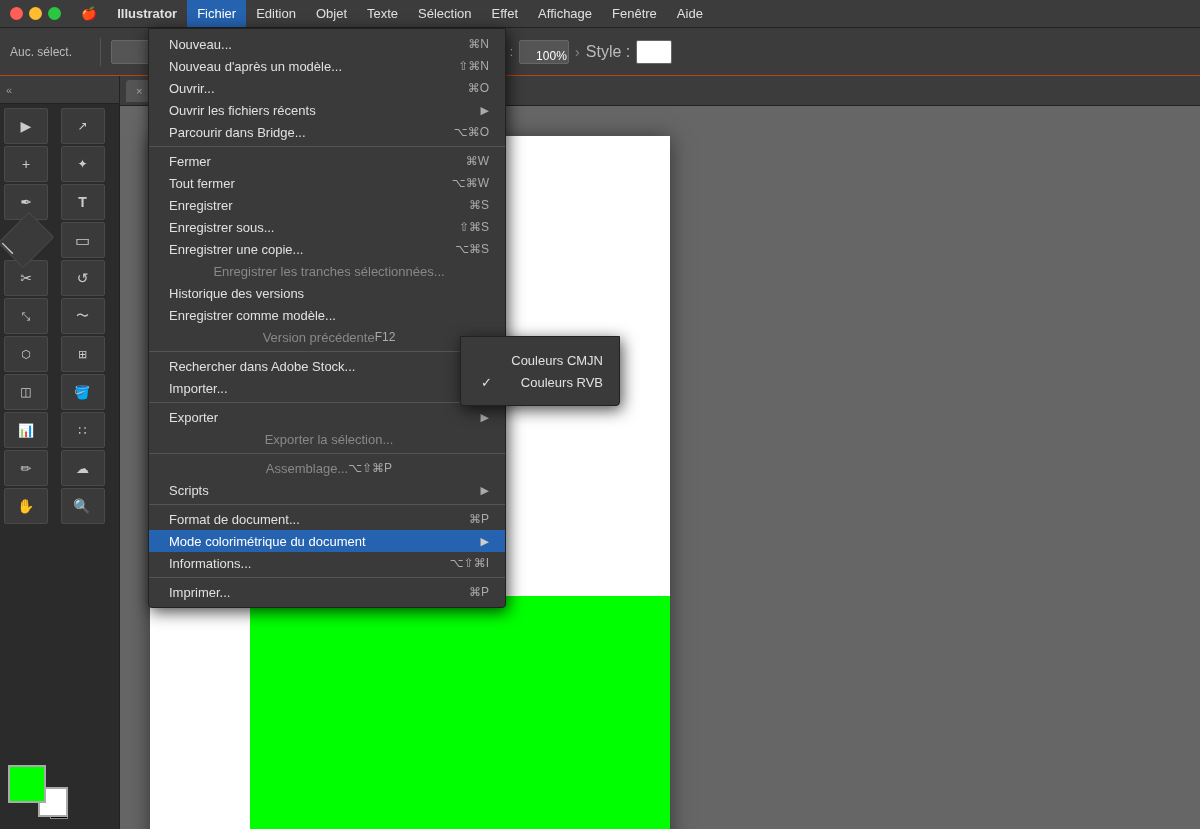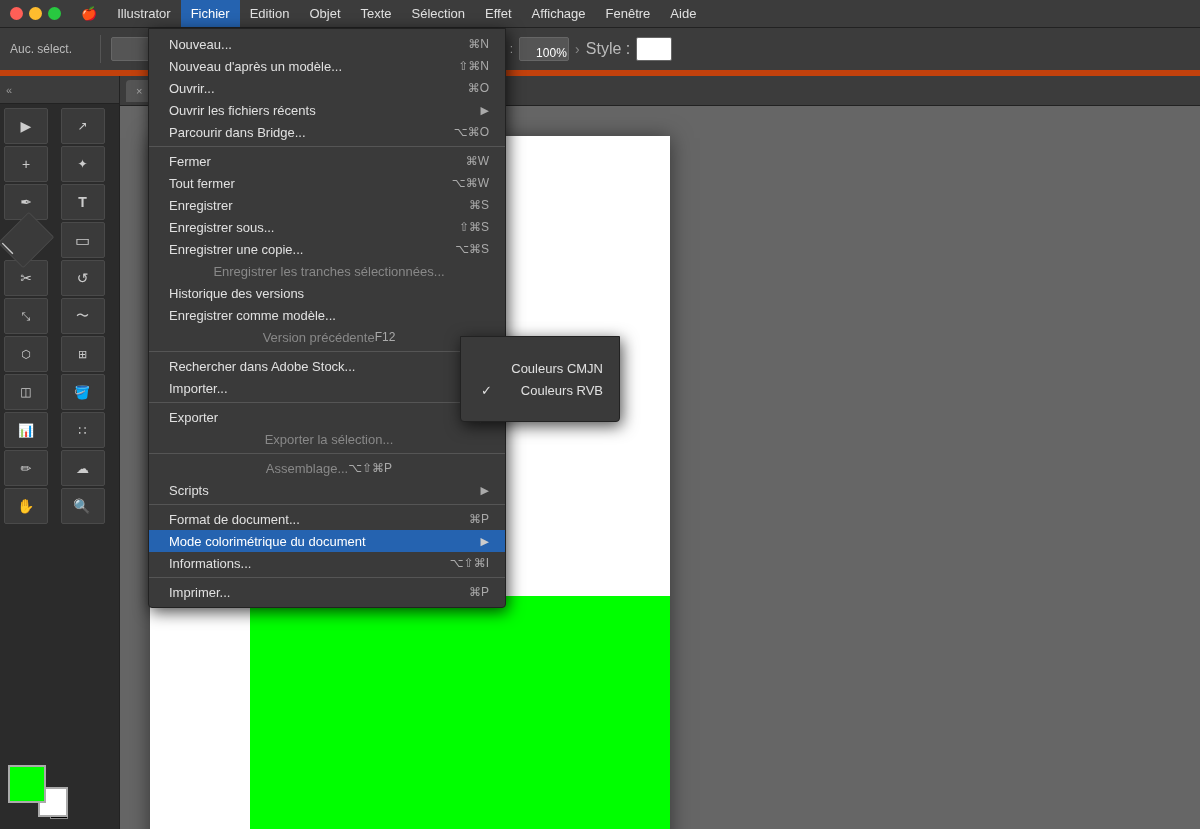--- a/index.html
+++ b/index.html
@@ -42,21 +42,21 @@
     }
 
     
     #toolbar {
       position: absolute;
       top: 28px;
       left: 0;
       right: 0;
       height: 48px;
       background: #3c3c3c;
-      border-bottom: 6px solid #c2410c;
+      border-bottom: 1px solid #c2410c;
       display: flex;
       align-items: center;
       padding: 0 10px;
       gap: 6px;
       z-index: 90;
     }
     .toolbar-sep { width: 1px; height: 28px; background: #555; margin: 0 4px; }
     .arrondi-btn {
       display: flex;
       align-items: center;
@@ -216,21 +216,21 @@
     
     #color-mode-submenu {
       position: absolute;
       top: 336px;
       left: 460px;
       width: 160px;
       background: #3a3a3a;
       border: 1px solid #222;
       box-shadow: 2px 4px 16px rgba(0,0,0,0.7);
       z-index: 300;
-      padding: 20px 0;
+      padding: 12px 0;
       border-radius: 0 0 4px 4px;
     }
 
     
     #traffic-lights {
       display: flex;
       align-items: center;
       gap: 6px;
       padding: 0 10px;
     }
@@ -244,21 +244,21 @@
 </head>
 <body>
 
 <div id="menubar">
   <div id="traffic-lights">
     <div class="tl-btn tl-close"></div>
     <div class="tl-btn tl-min"></div>
     <div class="tl-btn tl-max"></div>
   </div>
   <div class="menubar-item">🍎</div>
-  <div class="menubar-item" style="font-weight:normal;">Illustrator</div>
+  <div class="menubar-item" style="font-weight:bold;">Illustrator</div>
   <div class="menubar-item active-menu">Fichier</div>
   <div class="menubar-item">Edition</div>
   <div class="menubar-item">Objet</div>
   <div class="menubar-item">Texte</div>
   <div class="menubar-item">Sélection</div>
   <div class="menubar-item">Effet</div>
   <div class="menubar-item">Affichage</div>
   <div class="menubar-item">Fenêtre</div>
   <div class="menubar-item">Aide</div>
 </div>

